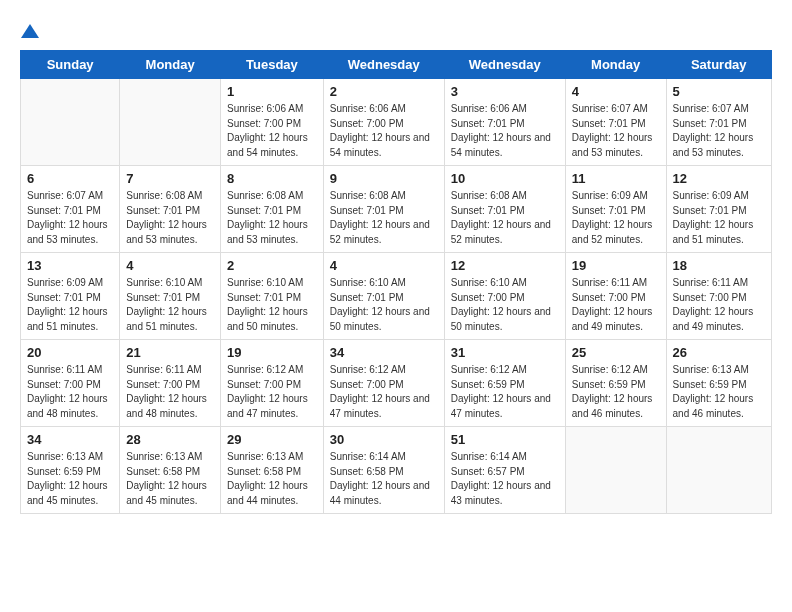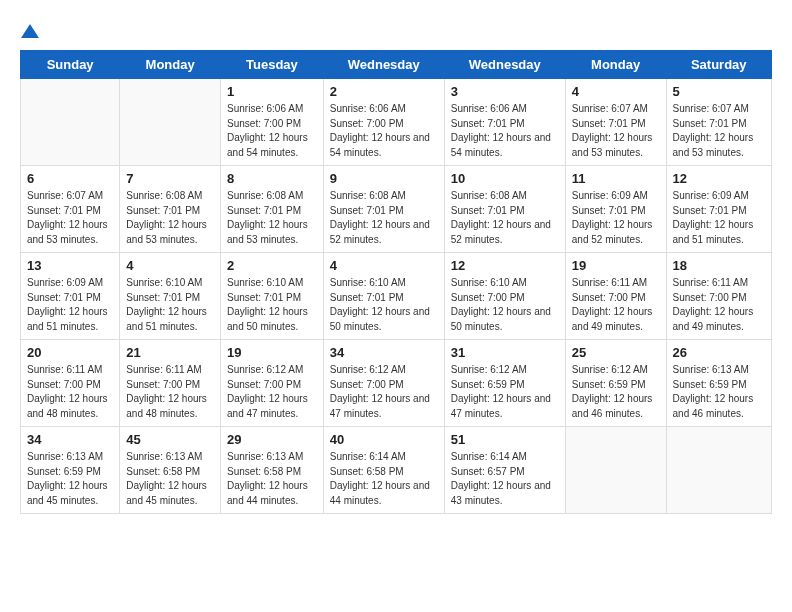--- a/index.html
+++ b/index.html
@@ -282,33 +282,33 @@
         </td>
       </tr>
       <tr>
         <td>
           <span class="day-num">34</span>
           <div class="day-info" style="white-space: pre-line;">Sunrise: 6:13 AM
 Sunset: 6:59 PM
 Daylight: 12 hours and 45 minutes.</div>
         </td>
         <td>
-          <span class="day-num">45</span>
+          <span class="day-num">28</span>
           <div class="day-info" style="white-space: pre-line;">Sunrise: 6:13 AM
 Sunset: 6:58 PM
 Daylight: 12 hours and 45 minutes.</div>
         </td>
         <td>
           <span class="day-num">29</span>
           <div class="day-info" style="white-space: pre-line;">Sunrise: 6:13 AM
 Sunset: 6:58 PM
 Daylight: 12 hours and 44 minutes.</div>
         </td>
         <td>
-          <span class="day-num">40</span>
+          <span class="day-num">30</span>
           <div class="day-info" style="white-space: pre-line;">Sunrise: 6:14 AM
 Sunset: 6:58 PM
 Daylight: 12 hours and 44 minutes.</div>
         </td>
         <td>
           <span class="day-num">51</span>
           <div class="day-info" style="white-space: pre-line;">Sunrise: 6:14 AM
 Sunset: 6:57 PM
 Daylight: 12 hours and 43 minutes.</div>
         </td>

